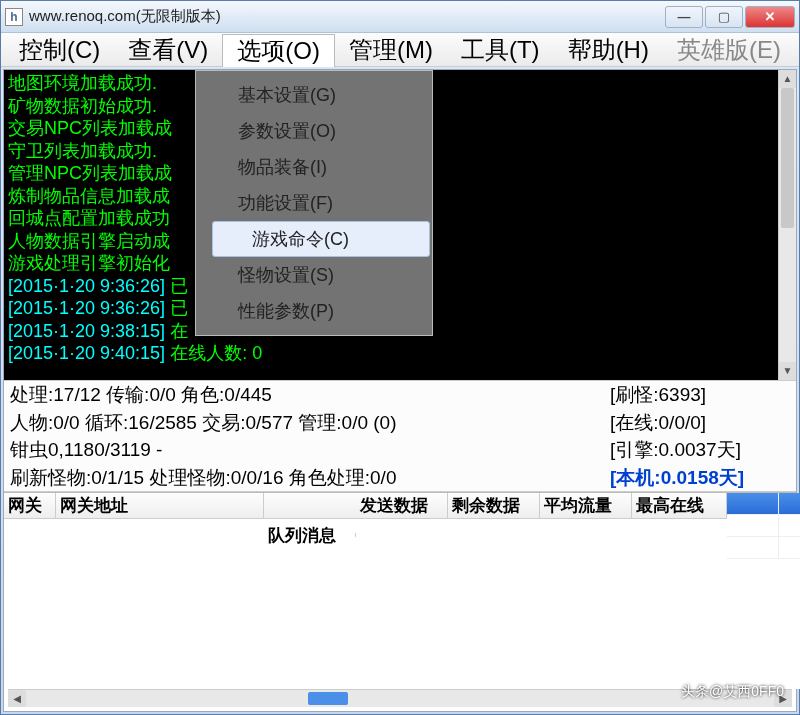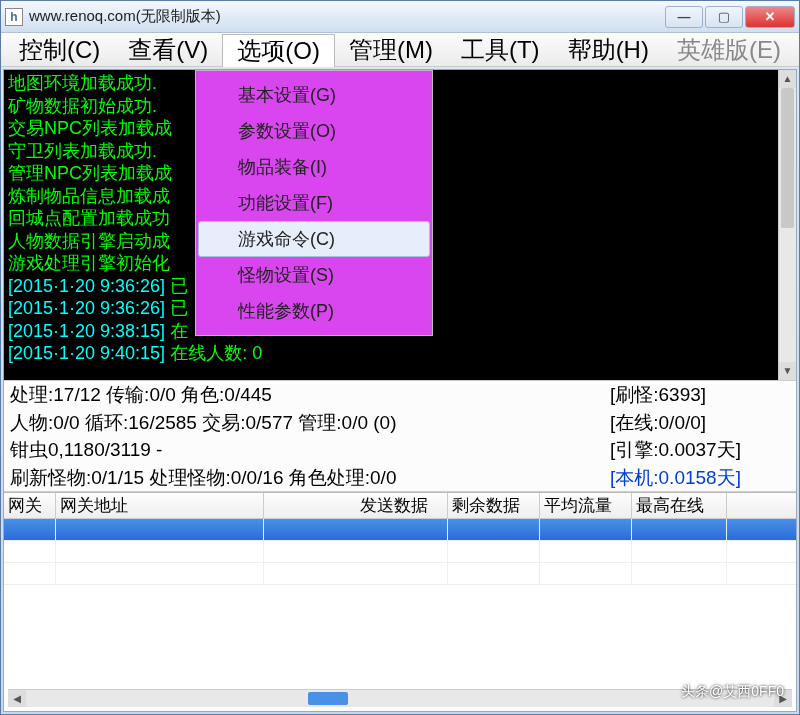--- a/index.html
+++ b/index.html
@@ -17,40 +17,40 @@
     .winbtn.close { background: linear-gradient(to bottom, #e88, #d33); color: #fff; width: 50px; }
     .winbtn.close::before { content: "✕"; font-weight: bold; }
     
     .menubar { height: 34px; display: flex; align-items: stretch; background: linear-gradient(to bottom, #fcfcfc, #ebebeb); border-bottom: 1px solid #ccc; padding: 0 4px; }
     .menuitem { padding: 0 14px; font-size: 24px; display: flex; align-items: center; cursor: default; color: #000; }
     .menuitem.disabled { color: #888; }
     .menuitem.open { background: #fff; border: 1px solid #bbb; border-bottom: none; position: relative; top: 1px; }
     
     .client { flex: 1; display: flex; flex-direction: column; background: #fff; border: 1px solid #9ab; margin: 2px; position: relative; }
     
-    .dropdown { position: absolute; top: 0; left: 191px; width: 238px; background: #d946ef; border: 1px solid #bbb; box-shadow: 2px 2px 4px rgba(0,0,0,0.2); z-index: 100; padding: 6px 2px; }
+    .dropdown { position: absolute; top: 0; left: 191px; width: 238px; background: #737373; border: 1px solid #bbb; box-shadow: 2px 2px 4px rgba(0,0,0,0.2); z-index: 100; padding: 6px 2px; }
     .ddi { padding: 6px 10px 6px 40px; font-size: 18px; color: #222; cursor: default; }
-    .ddi.sel { background: #e6eefb; border: 1px solid #a8c0e0; border-radius: 3px; padding: 5px 9px 5px 39px; }
+    .ddi.sel { background: #e6eefb; border: 1px solid #a8c0e0; border-radius: 3px; padding: 5px 9px 5px 39px; margin-left: 14px; }
     
     .console { flex: 0 0 310px; background: #000; color: #0f0; font-size: 18px; padding: 2px 4px; line-height: 1.25; overflow: hidden; font-family: "SimSun", monospace; position: relative; }
     .console-line { white-space: nowrap; }
     .console .ts { color: #0ff; }
     .vscroll { position: absolute; right: 0; top: 0; bottom: 0; width: 18px; background: #e8e8e8; border-left: 1px solid #ccc; }
     .vscroll-thumb { position: absolute; top: 18px; left: 2px; right: 2px; height: 140px; background: #c8c8c8; border-radius: 2px; }
     .vscroll-arrow { position: absolute; left: 0; right: 0; height: 18px; background: #ddd; text-align: center; font-size: 10px; line-height: 18px; color: #555; }
     .vscroll-arrow.up { top: 0; }
     .vscroll-arrow.down { bottom: 0; }
     
     .stats { flex: 0 0 auto; background: #fcfcfc; border-top: 1px solid #ccc; border-bottom: 1px solid #ccc; padding: 0 6px; font-size: 19px; color: #000; line-height: 1.45; }
     .stats-row { display: flex; justify-content: space-between; }
     .stats-left { flex: 1; }
     .stats-right { width: 180px; text-align: left; }
-    .stats .blue { color: #0040d0; }
+    .stats .blue { color: #0040d0; font-weight: bold; }
     
-    .table-area { flex: 1; display: flex; flex-direction: column; border-top: 1px solid #bbb; }
+    .table-area { flex: 1; display: flex; flex-direction: row; border-top: 1px solid #bbb; font-weight: bold; }
     .thead { display: flex; background: linear-gradient(to bottom, #fdfdfd, #eee); border-bottom: 1px solid #ccc; height: 26px; }
     .th { border-right: 1px solid #ccc; padding: 2px 4px; font-size: 17px; color: #000; display: flex; align-items: center; }
     .tbody { flex: 1; background: #fff; position: relative; }
     .trow { height: 22px; border-bottom: 1px solid #eee; display: flex; }
     .trow.sel { background: linear-gradient(to bottom, #4a90e8, #2a6cd8); }
     .td { border-right: 1px solid #eee; }
     
     .hscroll { height: 18px; background: #e8e8e8; border-top: 1px solid #ccc; position: relative; margin: 0 4px 4px 4px; }
     .hscroll-arrow { position: absolute; top: 0; bottom: 0; width: 18px; background: #ddd; text-align: center; font-size: 10px; line-height: 18px; color: #555; }
     .hscroll-arrow.left { left: 0; }

